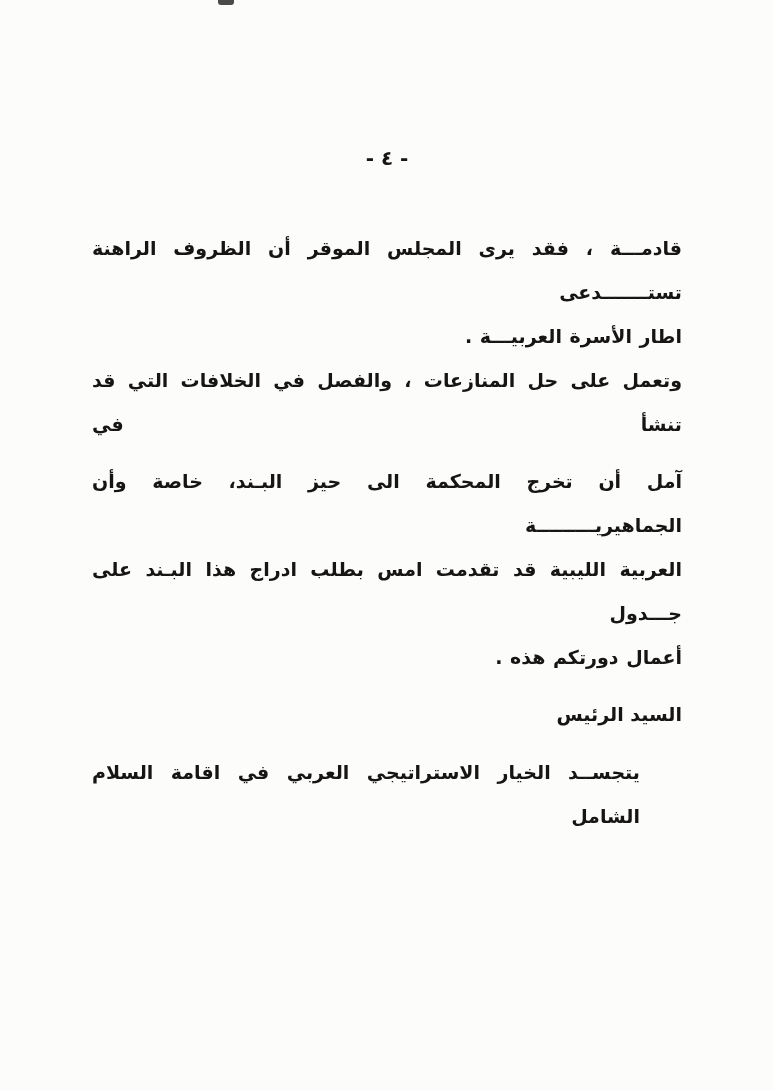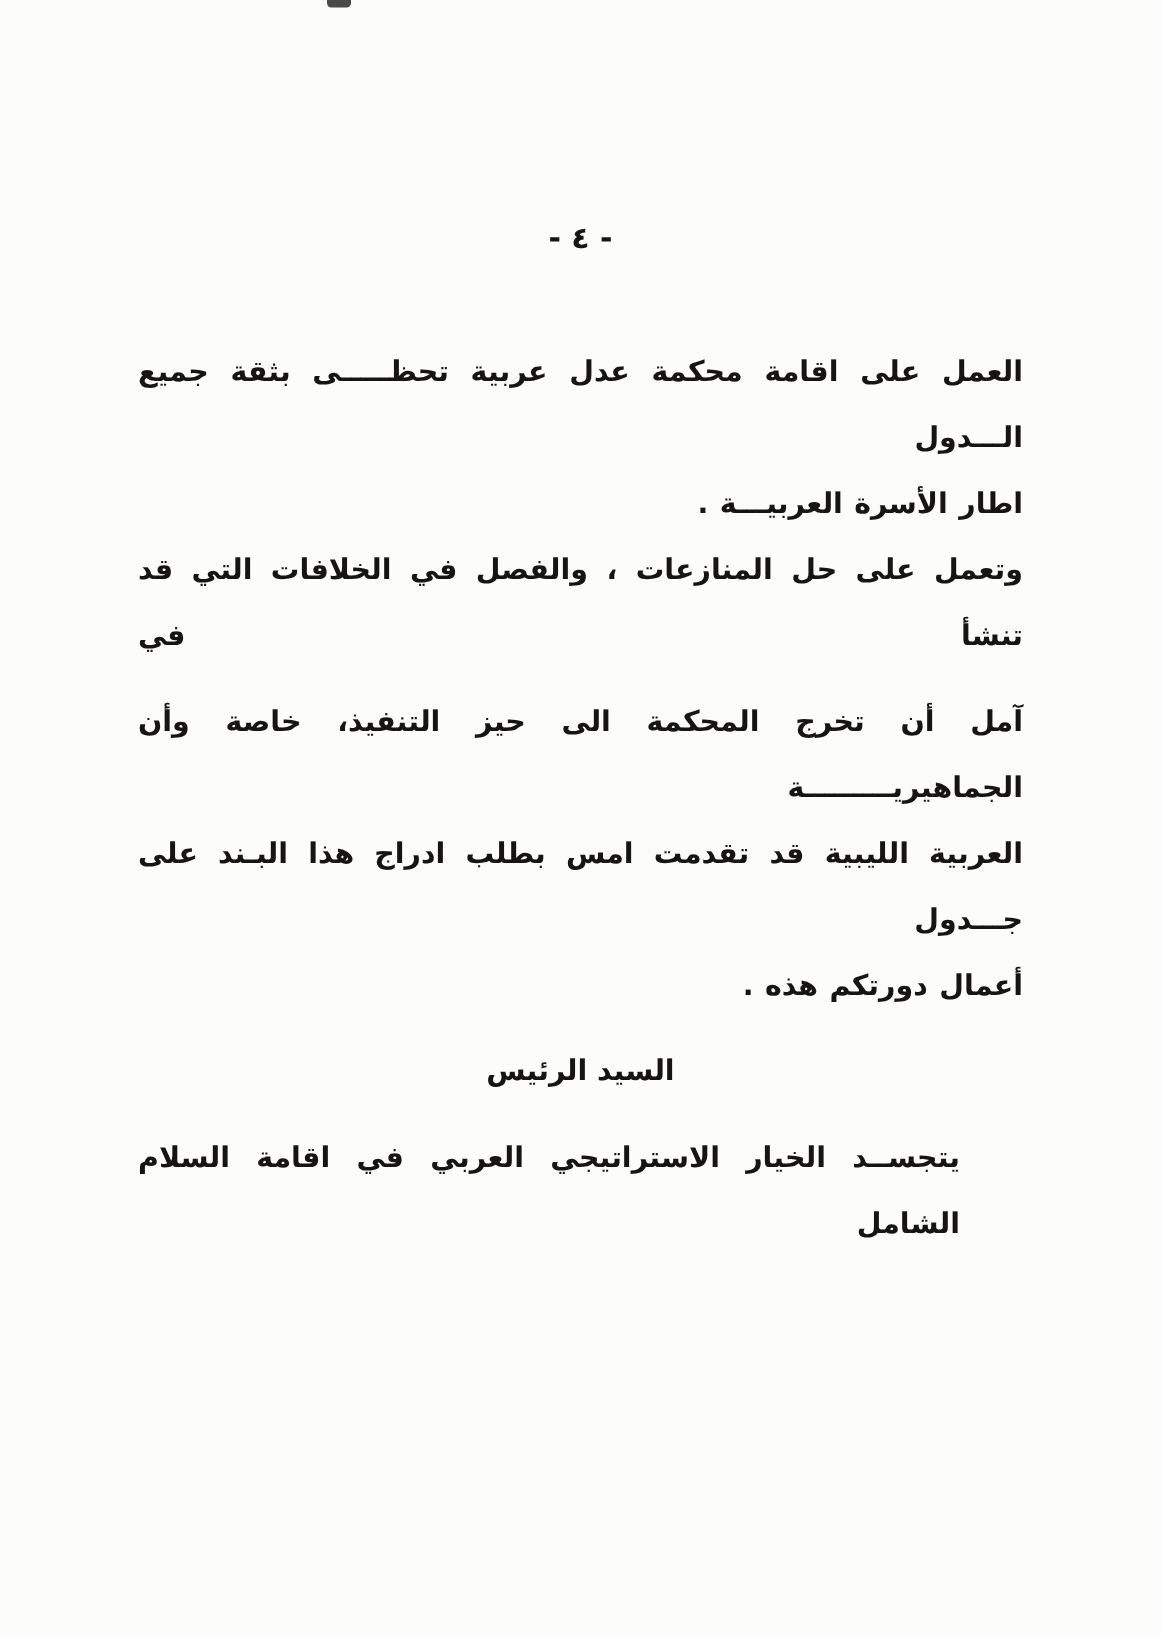--- a/index.html
+++ b/index.html
@@ -52,39 +52,39 @@
     word-spacing: 1px;
     white-space: normal;
   }
   .line.indent {
     padding-right: 42px;
   }
   .line.last {
     text-align-last: right;
   }
   .heading {
-    text-align: center;
+    text-align: right;
     margin: 8px 0 14px 0;
   }
 </style>
 </head>
 <body>
 
 <div class="page">
   <div class="scan-artifact"></div>
   <div class="content">
     <div class="page-number">- ٤ -</div>
     <div>
         <div class="paragraph">
-          <div class="line">العمل على اقامة محكمة عدل عربية تحظـــــى بثقة جميع الـــدول</div>
+          <div class="line">قادمـــة ، فقد يرى المجلس الموقر أن الظروف الراهنة تستـــــــدعى</div>
           <div class="line last">اطار الأسرة العربيـــة .</div>
           <div class="line">وتعمل على حل المنازعات ، والفصل في الخلافات التي قد تنشأ في</div>
         </div>
         <div class="paragraph">
-          <div class="line">آمل أن تخرج المحكمة الى حيز التنفيذ، خاصة وأن الجماهيريـــــــــة</div>
+          <div class="line">آمل أن تخرج المحكمة الى حيز البـند، خاصة وأن الجماهيريـــــــــة</div>
           <div class="line">العربية الليبية قد تقدمت امس بطلب ادراج هذا البـند على جـــدول</div>
           <div class="line last">أعمال دورتكم هذه .</div>
         </div>
         <div class="heading">السيد الرئيس</div>
         <div class="paragraph">
           <div class="line indent">يتجســد الخيار الاستراتيجي العربي في اقامة السلام الشامل</div>
         </div>
       </div>
   </div>
 </div>

